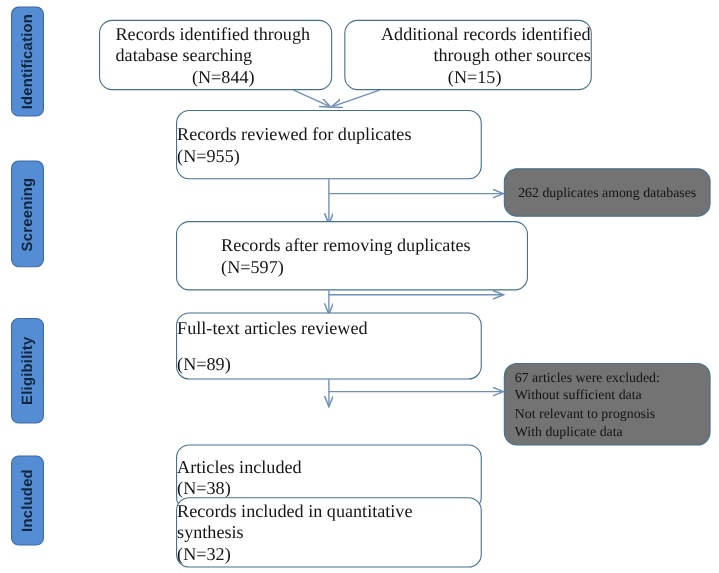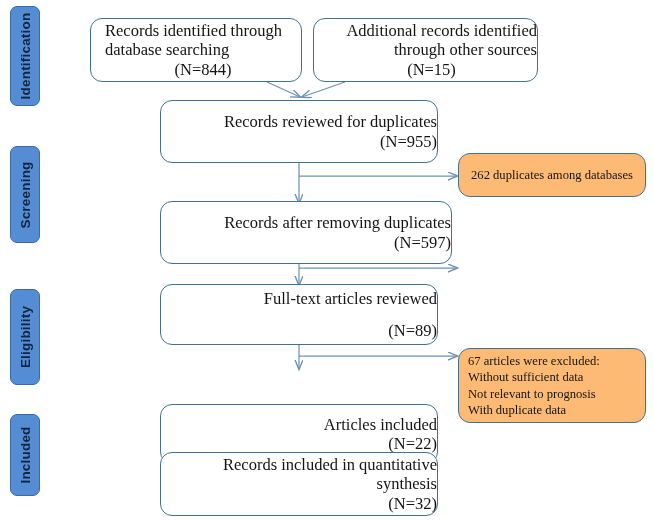--- a/index.html
+++ b/index.html
@@ -39,37 +39,37 @@
   }
   
   .node {
     position: absolute;
     box-sizing: border-box;
     border: 1.6px solid #44718f;
     border-radius: 12px;
     background: #ffffff;
     display: flex;
     flex-direction: column;
-    align-items: flex-end;
+    align-items: flex-start;
     justify-content: center;
     text-align: center;
     color: #141414;
     font-size: 16.5px;
     line-height: 1.17;
   }
   .node .ln { display: block; }
   .node .ln.center { text-align: center; }
 
   
   .note {
     position: absolute;
     box-sizing: border-box;
     border: 1.6px solid #44718f;
     border-radius: 12px;
-    background: #fdba74;
+    background: #737373;
     color: #141414;
     font-size: 12.6px;
     line-height: 1.28;
     padding: 4px 9px;
     display: flex;
     flex-direction: column;
     justify-content: center;
   }
   .note.single {
     align-items: center;
@@ -141,46 +141,46 @@
     <span class="ln">Additional records identified</span>
     <span class="ln">through other sources</span>
     <span class="ln" style="align-self:center;">(N=15)</span>
   </div>
 
   <div class="node" style="left:160px; top:100px; width:278px; height:63px;">
     <span class="ln center">Records reviewed for duplicates</span>
     <span class="ln center">(N=955)</span>
   </div>
 
-  <div class="node" style="left:160px; top:201px; width:292px; height:63px;">
+  <div class="node" style="left:160px; top:201px; width:320px; height:63px;padding-left:40px;">
     <span class="ln center">Records after removing duplicates</span>
     <span class="ln center">(N=597)</span>
   </div>
 
   <div class="node" style="left:160px; top:284px; width:278px; height:61px;gap:12px;">
     <span class="ln center">Full-text articles reviewed</span>
     <span class="ln center">(N=89)</span>
   </div>
 
   <div class="node" style="left:160px; top:368px; width:278px; height:60px;margin-top:36px;">
     <span class="ln center">Articles included</span>
-    <span class="ln center">(N=22)</span>
+    <span class="ln center">(N=38)</span>
   </div>
 
   <div class="node" style="left:160px; top:452px; width:278px; height:64px;">
     <span class="ln center">Records included in quantitative</span>
     <span class="ln center">synthesis</span>
     <span class="ln center">(N=32)</span>
   </div>
 
   <div class="note single" style="left:458px; top:153px; width:188px; height:44px;">
     <span class="ln">262 duplicates among databases</span>
   </div>
 
 
-  <div class="note" style="left:458px; top:348px; width:188px; height:75px;">
+  <div class="note" style="left:458px; top:330px; width:188px; height:75px;">
     <span class="ln">67 articles were excluded:</span>
     <span class="ln">Without sufficient data</span>
     <span class="ln">Not relevant to prognosis</span>
     <span class="ln">With duplicate data</span>
   </div>
 
 </div>
 
 </body></html>

